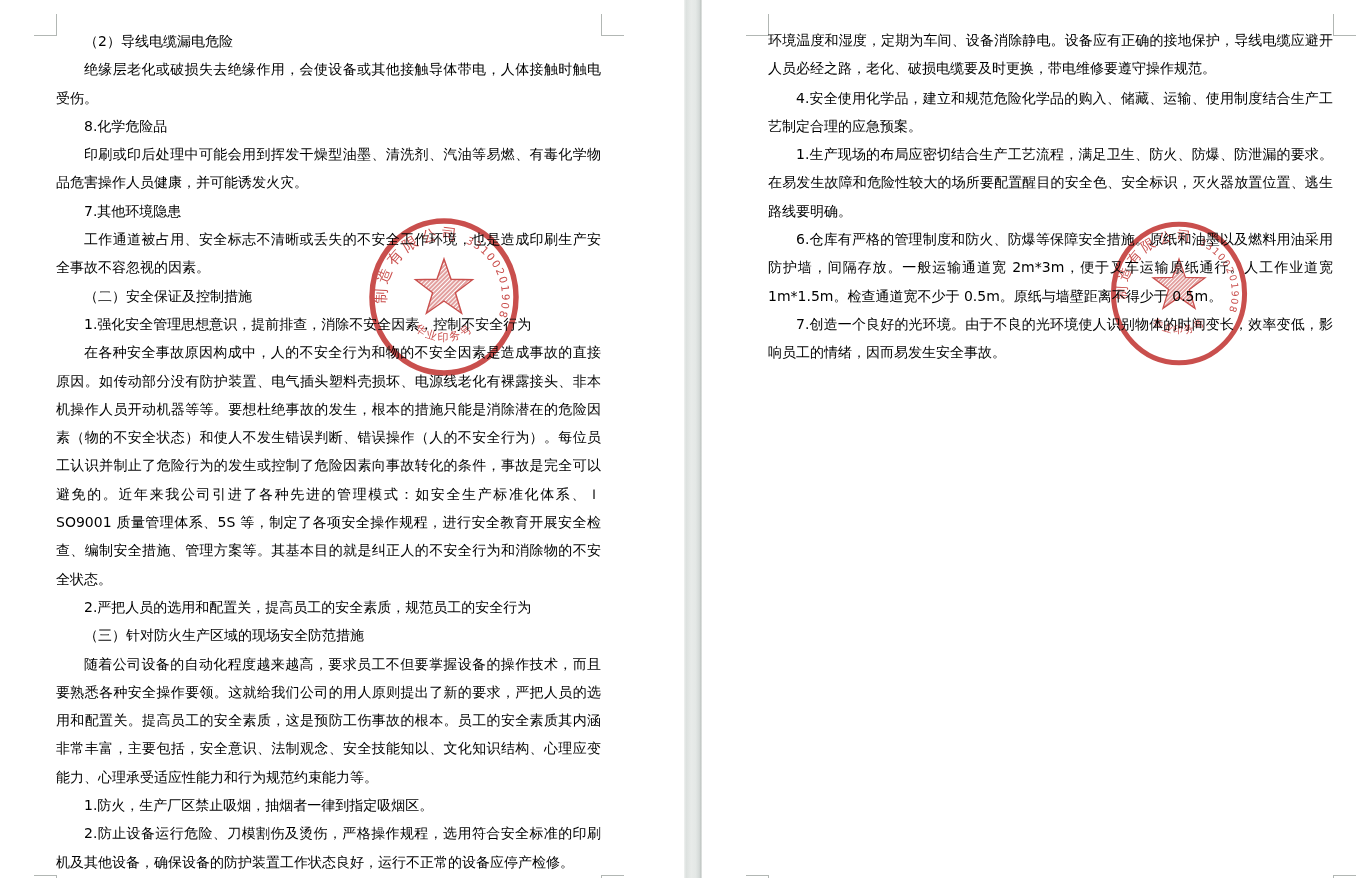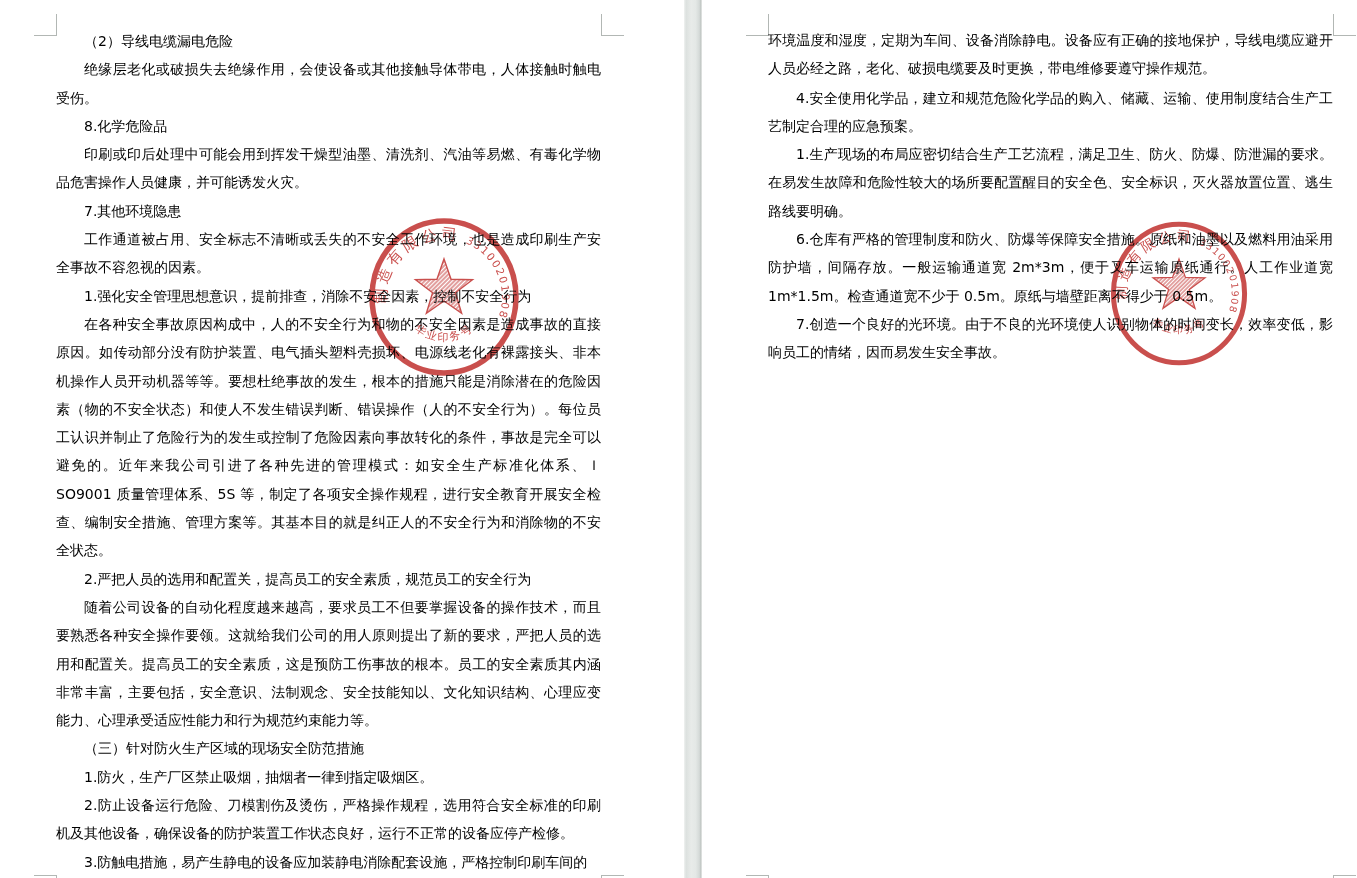--- a/index.html
+++ b/index.html
@@ -52,25 +52,26 @@
 <div class="mark bl" style="left:746px;top:875px;"></div>
 <div class="mark br" style="left:1333px;top:875px;"></div>
 
 <div class="text-area text-left">
     <p class="para">（2）导线电缆漏电危险</p>
     <p class="para">绝缘层老化或破损失去绝缘作用，会使设备或其他接触导体带电，人体接触时触电受伤。</p>
     <p class="para">8.化学危险品</p>
     <p class="para">印刷或印后处理中可能会用到挥发干燥型油墨、清洗剂、汽油等易燃、有毒化学物品危害操作人员健康，并可能诱发火灾。</p>
     <p class="para">7.其他环境隐患</p>
     <p class="para">工作通道被占用、安全标志不清晰或丢失的不安全工作环境，也是造成印刷生产安全事故不容忽视的因素。</p>
+    <p class="para">（二）安全保证及控制措施</p>
     <p class="para">1.强化安全管理思想意识，提前排查，消除不安全因素，控制不安全行为</p>
     <p class="para">在各种安全事故原因构成中，人的不安全行为和物的不安全因素是造成事故的直接原因。如传动部分没有防护装置、电气插头塑料壳损坏、电源线老化有裸露接头、非本机操作人员开动机器等等。要想杜绝事故的发生，根本的措施只能是消除潜在的危险因素（物的不安全状态）和使人不发生错误判断、错误操作（人的不安全行为）。每位员工认识并制止了危险行为的发生或控制了危险因素向事故转化的条件，事故是完全可以避免的。近年来我公司引进了各种先进的管理模式：如安全生产标准化体系、Ｉ SO9001 质量管理体系、5S 等，制定了各项安全操作规程，进行安全教育开展安全检查、编制安全措施、管理方案等。其基本目的就是纠正人的不安全行为和消除物的不安全状态。</p>
     <p class="para">2.严把人员的选用和配置关，提高员工的安全素质，规范员工的安全行为</p>
+    <p class="para">（三）针对防火生产区域的现场安全防范措施</p>
     <p class="para">随着公司设备的自动化程度越来越高，要求员工不但要掌握设备的操作技术，而且要熟悉各种安全操作要领。这就给我们公司的用人原则提出了新的要求，严把人员的选用和配置关。提高员工的安全素质，这是预防工伤事故的根本。员工的安全素质其内涵非常丰富，主要包括，安全意识、法制观念、安全技能知以、文化知识结构、心理应变能力、心理承受适应性能力和行为规范约束能力等。</p>
-    <p class="para">（三）针对防火生产区域的现场安全防范措施</p>
     <p class="para">1.防火，生产厂区禁止吸烟，抽烟者一律到指定吸烟区。</p>
     <p class="para">2.防止设备运行危险、刀模割伤及烫伤，严格操作规程，选用符合安全标准的印刷机及其他设备，确保设备的防护装置工作状态良好，运行不正常的设备应停产检修。</p>
     <p class="para">3.防触电措施，易产生静电的设备应加装静电消除配套设施，严格控制印刷车间的</p>
   </div>
 <div class="text-area text-right">
     <p class="para no-indent">环境温度和湿度，定期为车间、设备消除静电。设备应有正确的接地保护，导线电缆应避开人员必经之路，老化、破损电缆要及时更换，带电维修要遵守操作规范。</p>
     <p class="para">4.安全使用化学品，建立和规范危险化学品的购入、储藏、运输、使用制度结合生产工艺制定合理的应急预案。</p>
     <p class="para">1.生产现场的布局应密切结合生产工艺流程，满足卫生、防火、防爆、防泄漏的要求。在易发生故障和危险性较大的场所要配置醒目的安全色、安全标识，灭火器放置位置、逃生路线要明确。</p>
     <p class="para">6.仓库有严格的管理制度和防火、防爆等保障安全措施。原纸和油墨以及燃料用油采用防护墙，间隔存放。一般运输通道宽 2m*3m，便于叉车运输原纸通行。人工作业道宽 1m*1.5m。检查通道宽不少于 0.5m。原纸与墙壁距离不得少于 0.5m。</p>
     <p class="para">7.创造一个良好的光环境。由于不良的光环境使人识别物体的时间变长，效率变低，影响员工的情绪，因而易发生安全事故。</p>

